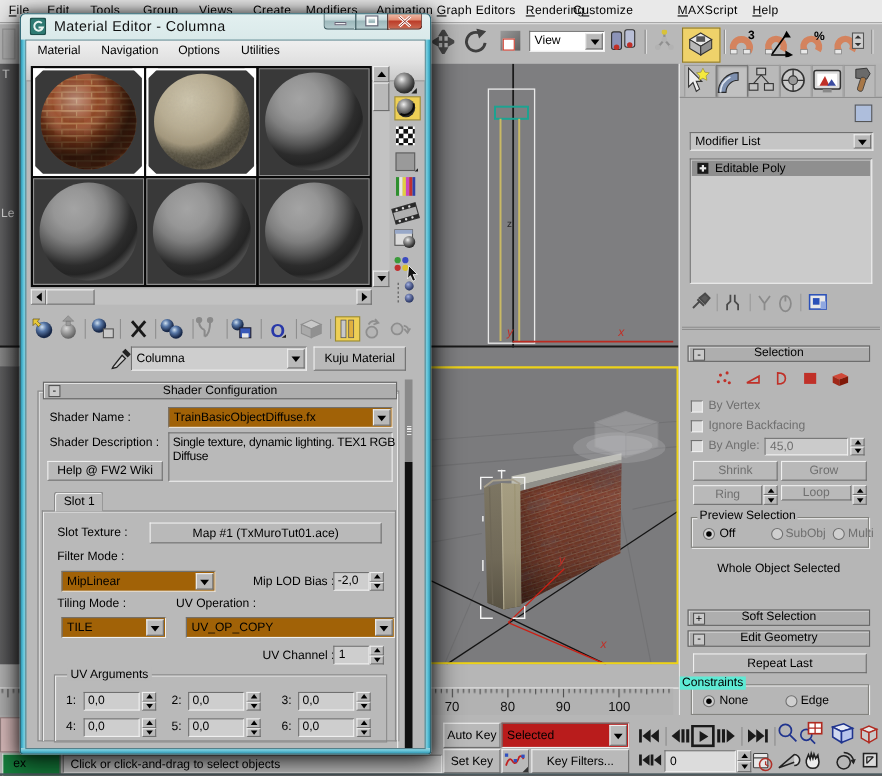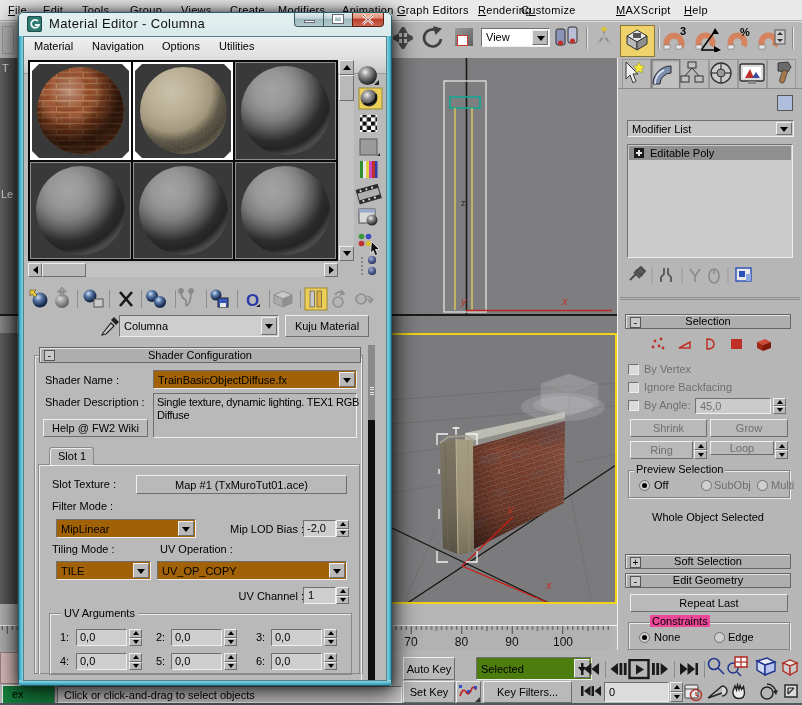--- a/index.html
+++ b/index.html
@@ -418,21 +418,21 @@
       <div class="a t12 gtxt" style="left:96px;top:421px">SubObj</div>
 <div class="a radio" style="left:139px;top:422px"></div>
       <div class="a t12 gtxt" style="left:153px;top:421px">Multi</div>
 <div class="a t12" style="left:0;top:453px;width:180px;text-align:center">Whole Object Selected</div>
 
 <div class="a rohead" style="left:7px;top:496px;width:166px;height:15px"><span class="pm">+</span>Soft Selection</div>
 <div class="a rohead" style="left:7px;top:515px;width:166px;height:15px"><span class="pm">-</span>Edit Geometry</div>
 <div class="a rz cen t12" style="left:12px;top:536px;width:158px;height:18px">Repeat Last</div>
 
 <div class="a gbox" style="left:10px;top:564px;width:162px;height:28px"></div>
-<div class="a t12" style="left:32px;top:557px;background:#ec4899;padding:0 2px">Constraints</div>
+<div class="a t12" style="left:0;top:557px;background:#5eead4;padding:0 2px">Constraints</div>
 <div class="a radio on" style="left:21px;top:574px"></div>
       <div class="a t12" style="left:36px;top:573px">None</div>
 <div class="a radio" style="left:96px;top:574px"></div>
       <div class="a t12" style="left:110px;top:573px">Edge</div>
 </div>
 
 <div class="a" id="timebar" style="left:0;top:604px;width:617px;height:46px;background:#b6b6b6">
 <div class="a" style="left:0;top:21px;width:617px;height:1px;background:#f2f2f2"></div>
 <div class="a" style="left:0;top:22px;width:612px;height:24px;background:#b2b2b2">
 <svg class="a" style="left:0;top:0" width="612" height="24" viewBox="0 0 612 24">
@@ -466,21 +466,21 @@
 <div class="a rz" style="left:2px;top:35px;width:53px;height:33px;background:#15803d">
         <div class="a t12" style="left:9px;top:2px">ex</div>
       </div>
 
 <div class="a sk" style="left:57px;top:36px;width:345px;height:17px;background:#cbcbcb">
         <div class="a t11" style="left:6px;top:2px">Click or click-and-drag to select objects</div>
       </div>
 
 <div class="a rz cen t12" style="left:403px;top:7px;width:52px;height:23px">Auto Key</div>
 <div class="a rz cen t12" style="left:403px;top:31px;width:52px;height:22px">Set Key</div>
-<div class="a combo" style="left:476px;top:7px;width:116px;height:23px;background:#4d7c0f">
+<div class="a combo" style="left:456px;top:7px;width:116px;height:23px;background:#b91c1c">
         <span class="tx">Selected</span>
         <span class="btn">
           <i></i>
         </span>
       </div>
 <div class="a rz" style="left:456px;top:31px;width:25px;height:22px">
 <svg width="23" height="20" viewBox="0 0 23 20">
           <path d="M3 14 q3 -9 6 -4 t6 -4 q2 -2 4 2" fill="none" stroke="#c02020" stroke-width="1.6"></path>
           <g fill="#3050c0">
             <rect x="2" y="3" width="3" height="3"></rect>
@@ -902,21 +902,21 @@
           </div>
         </div>
 <div class="a t12" style="left:28px;top:506px">Tiling Mode :</div>
 <div class="a t12" style="left:136px;top:506px">UV Operation :</div>
 <div class="a combo" style="left:32px;top:524px;width:95px;height:19px">
           <span class="tx">TILE</span>
           <span class="btn">
             <i></i>
           </span>
         </div>
-<div class="a combo" style="left:133px;top:524px;width:190px;height:19px">
+<div class="a combo" style="left:145px;top:524px;width:190px;height:19px">
           <span class="tx">UV_OP_COPY</span>
           <span class="btn">
             <i></i>
           </span>
         </div>
 <div class="a t12" style="left:204px;top:553px;width:76px;text-align:right">UV Channel :</div>
 <div class="a sk" style="left:279px;top:550px;width:33px;height:17px;background:#cecece">
           <div class="a t12" style="left:4px;top:1px">1</div>
         </div>
 <div class="a spin" style="left:312px;top:550px;height:17px">

